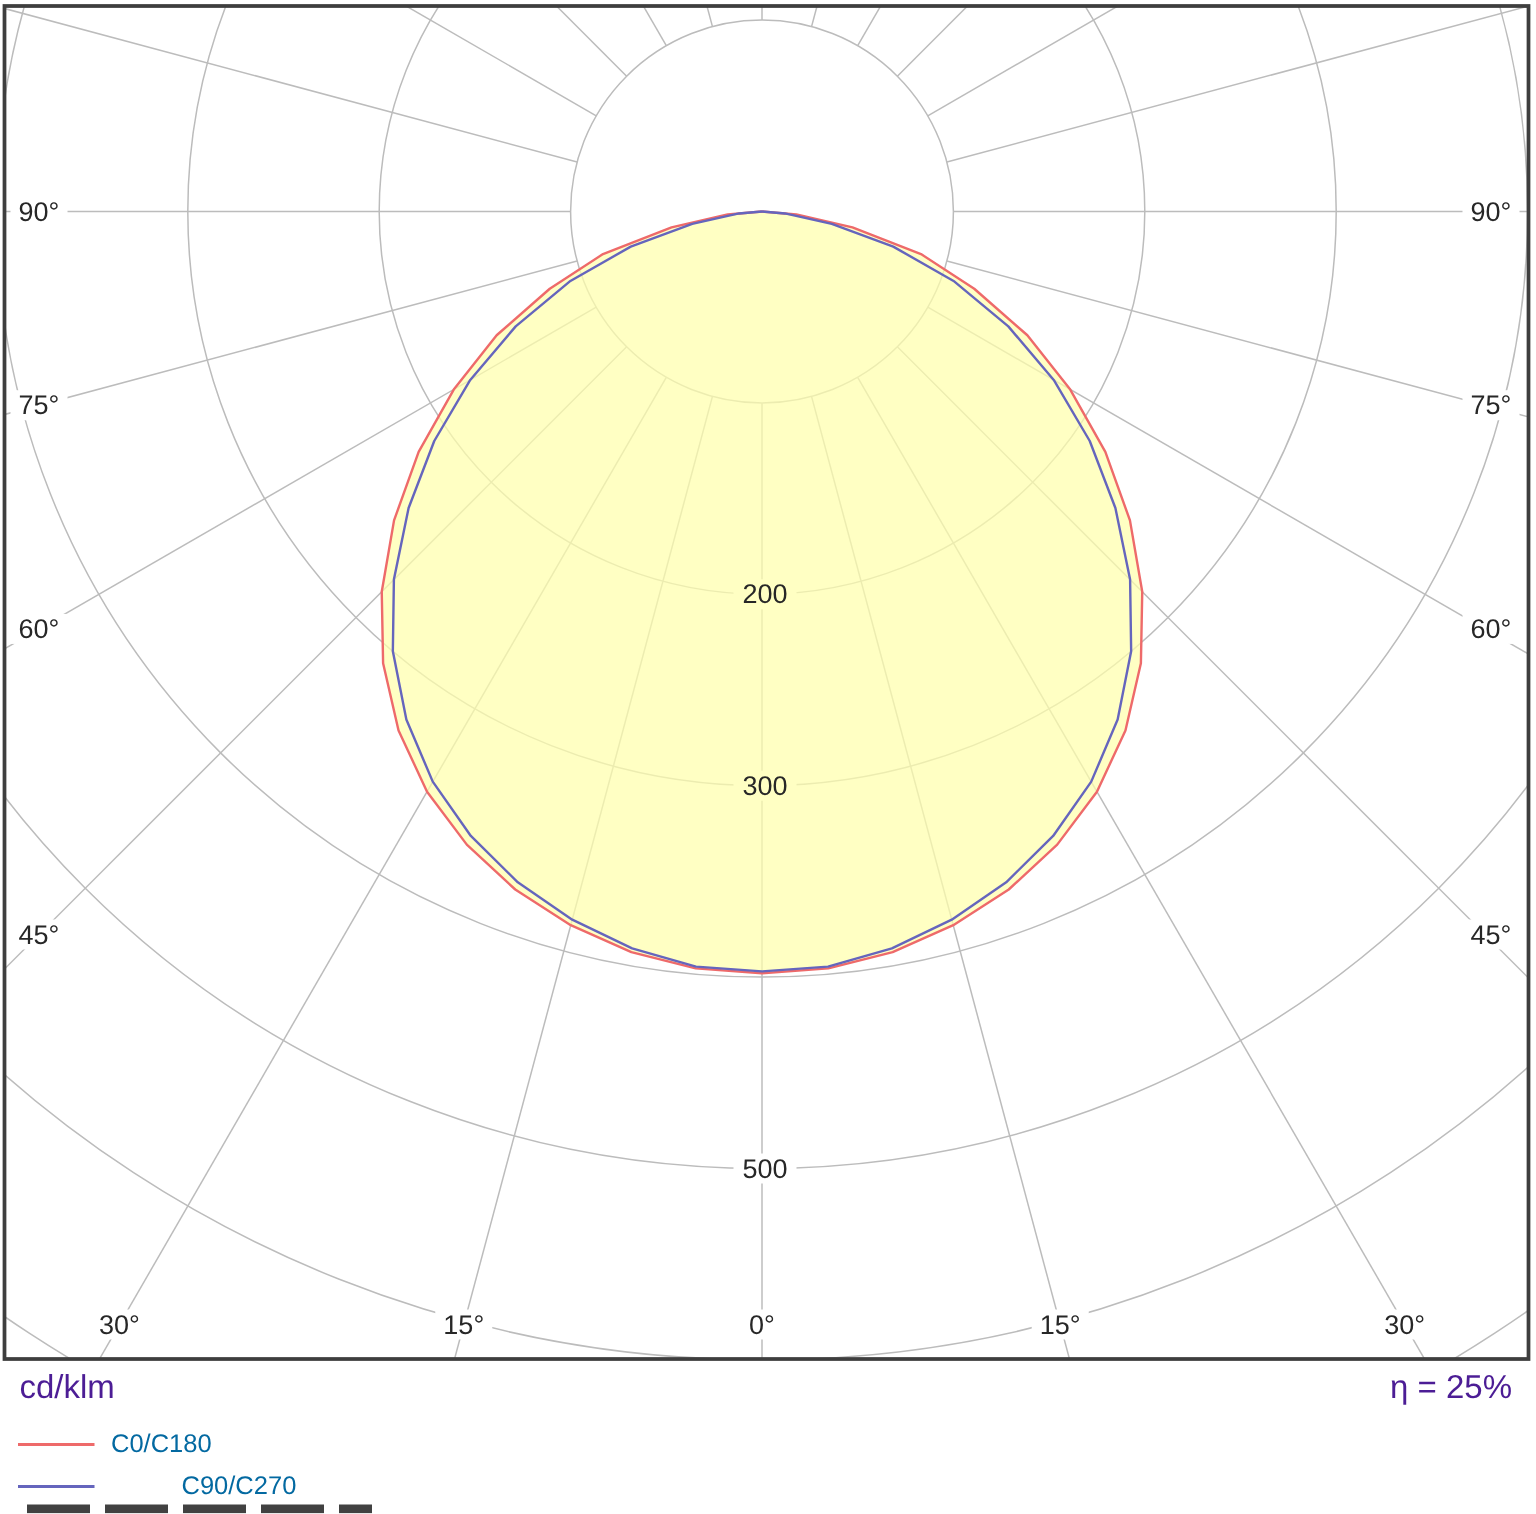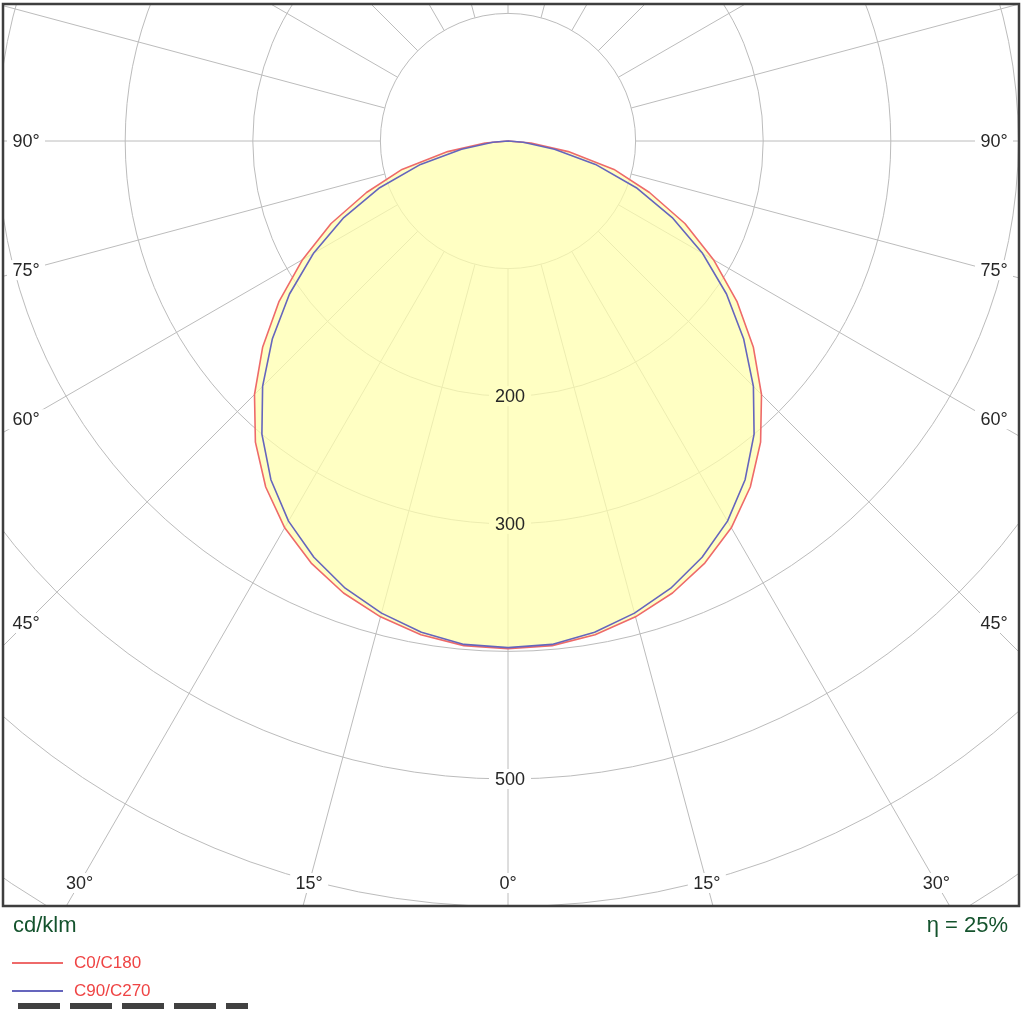--- a/index.html
+++ b/index.html
@@ -1,27 +1,27 @@
 <!DOCTYPE html>
 <html><head>
 <meta charset="utf-8">
 <style>
   html,body{margin:0;padding:0;background:#ffffff;}
   #stage{position:relative;width:1024px;height:1009px;background:#ffffff;overflow:hidden;
          font-family:"Liberation Sans",sans-serif;color:#272727;}
   #chart-svg{position:absolute;left:0;top:0;}
   svg text{font-family:"Liberation Sans",sans-serif;fill:#272727;}
-  .caption{position:absolute;font-size:22px;color:#14532d;}
+  .caption{position:absolute;font-size:22px;color:#4c1d95;}
   #units-label{left:13px;top:912px;}
   #efficiency-label{right:16px;top:912px;}
   .legend-row{position:absolute;left:12px;display:flex;align-items:center;height:18px;}
   .legend-row.row-0{top:954px;}
-  .legend-row.row-1{top:982px;}
+  .legend-row.row-1{top:982px;gap:47px;}
   .legend-swatch{width:51px;height:2px;margin-right:11px;flex:0 0 auto;}
-  .legend-label{font-size:17px;color:#ef4444;line-height:18px;}
+  .legend-label{font-size:17px;color:#0369a1;line-height:18px;}
   #cropped-text-remnant{position:absolute;left:18px;top:1003px;width:230px;height:6px;
       background:repeating-linear-gradient(90deg,#414141 0 42px,#ffffff 42px 52px);}
 </style>
 </head>
 <body>
 
 <div id="stage">
   <svg id="chart-svg" width="1024" height="1009">
       <rect x="0" y="0" width="1024" height="1009" fill="#ffffff"></rect>
       <defs>

